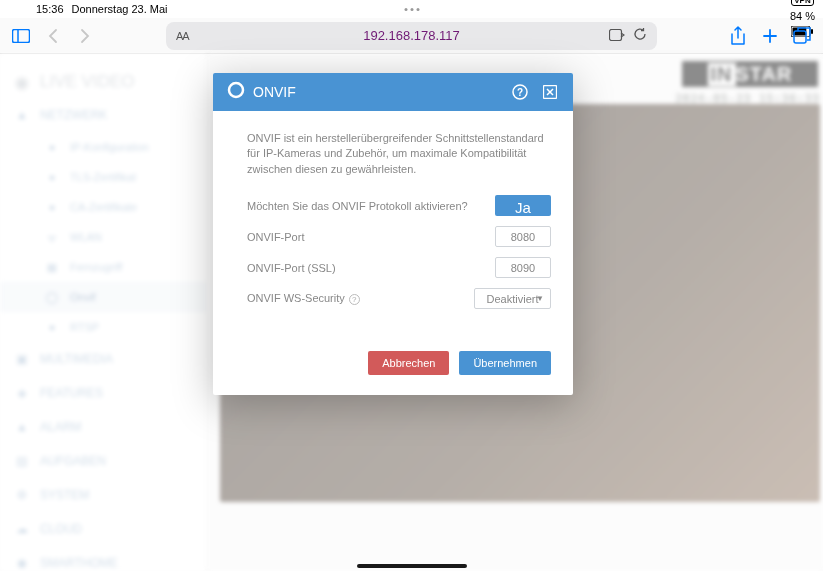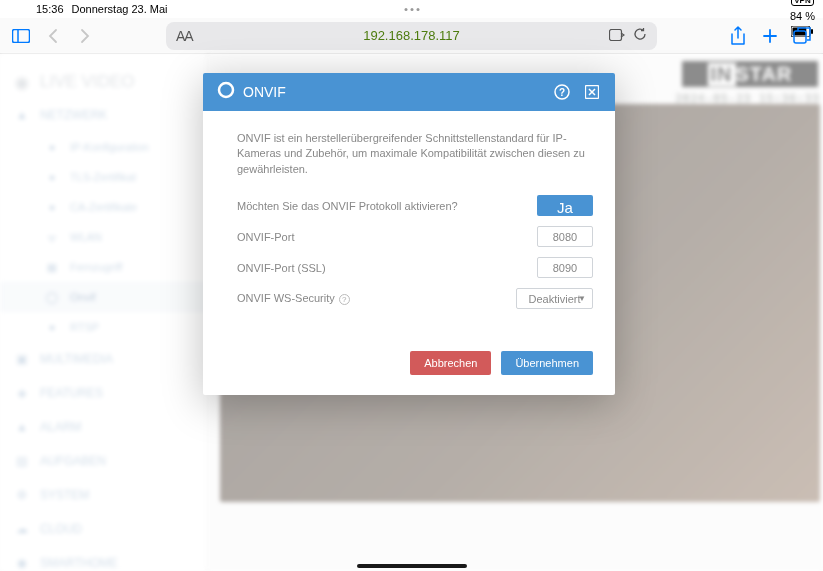--- a/index.html
+++ b/index.html
@@ -10,22 +10,22 @@
 .status-left { display: flex; align-items: center; gap: 8px; margin-left: 28px; }
 .status-right { margin-left: auto; display: flex; align-items: center; gap: 4px; flex-direction: column; }
 .status-dots { position: absolute; left: 50%; transform: translateX(-50%); display: flex; gap: 3px; }
 .dot { width: 3px; height: 3px; border-radius: 50%; background: #999; }
 
 
 .safari-bar { height: 36px; background: #fafafa; display: flex; align-items: center; padding: 0 10px; gap: 10px; border-bottom: 1px solid #e1e1e1; }
 .tb-btn { width: 22px; height: 22px; display: flex; align-items: center; justify-content: center; color: #007aff; }
 .tb-btn.disabled { color: #c7c7c7; }
 .url-bar { flex: 1; background: #e8e8ea; border-radius: 8px; height: 28px; display: flex; align-items: center; justify-content: center; margin: 0 60px; position: relative; }
-.url-text { font-size: 13px; color: #4d7c0f; }
-.url-aa { position: absolute; left: 10px; font-size: 14px; letter-spacing: -1px; color: #555; }
+.url-text { font-size: 13px; color: #701a75; }
+.url-aa { position: absolute; left: 10px; font-size: 11px; letter-spacing: -1px; color: #555; }
 .url-right { position: absolute; right: 10px; display: flex; gap: 8px; color: #555; }
 
 
 .page-area { position: relative; height: calc(100% - 54px); display: flex; filter: blur(0px); }
 
 
 .sidebar { width: 208px; background: #fff; border-right: 1px solid #e6e6e6; padding-top: 12px; font-size: 13px; color: #a8b1ba; overflow: hidden; }
 .sb-title { display: flex; align-items: center; gap: 10px; padding: 6px 14px; font-size: 17px; font-weight: 500; color: #bfc5cb; }
 .sb-item { display: flex; align-items: center; gap: 10px; padding: 9px 14px; font-size: 12px; color: #a0b8d0; }
 .sb-sub { display: flex; align-items: center; gap: 10px; padding: 7px 14px 7px 44px; font-size: 11px; color: #9fb7cf; }
@@ -36,21 +36,21 @@
 .content { flex: 1; position: relative; background: #f8f8f8; }
 .logo-box { position: absolute; top: 5px; right: 3px; width: 140px; height: 30px; background: #000; color: #fff; display: flex; align-items: center; justify-content: center; font-weight: 800; font-size: 20px; letter-spacing: 1px; border: 2px solid #fff; }
 .logo-box .in { background: #fff; color: #000; padding: 0 3px; }
 .timestamp { position: absolute; top: 38px; right: 3px; color: #d8ddd9; font-size: 11px; font-family: monospace; letter-spacing: 1px; text-shadow: 0 0 2px #000; }
 .camera-img { position: absolute; top: 50px; left: 12px; right: 3px; height: 398px; background: linear-gradient(135deg, #7a5f4c 0%, #4a3e35 30%, #5c4d3f 60%, #8a6f5a 100%); border-radius: 2px; }
 
 
 .dim { position: absolute; inset: 0; background: rgba(255,255,255,0.55); }
 
 
-.modal { position: absolute; left: 203px; top: 73px; width: 412px; background: #fff; border-radius: 2px; box-shadow: 0 8px 40px rgba(0,0,0,0.25); overflow: hidden; z-index: 100; }
+.modal { position: absolute; left: 213px; top: 73px; width: 360px; background: #fff; border-radius: 2px; box-shadow: 0 8px 40px rgba(0,0,0,0.25); overflow: hidden; z-index: 100; }
 .modal-header { background: #4993d3; color: #fff; height: 38px; display: flex; align-items: center; padding: 0 14px; gap: 8px; }
 .mh-title { font-size: 14px; font-weight: 400; }
 .mh-icons { margin-left: auto; display: flex; gap: 12px; align-items: center; }
 .mh-icon { width: 18px; height: 18px; display: inline-flex; align-items: center; justify-content: center; }
 .modal-body { padding: 20px 22px; font-size: 11px; color: #7c7c7c; margin-left: 12px; }
 .modal-desc { margin-bottom: 18px; line-height: 1.4; color: #888; }
 .form-row { display: flex; align-items: center; margin-bottom: 10px; }
 .form-label { flex: 1; color: #888; }
 .toggle-btn { width: 56px; height: 21px; background: #4993d3; color: #fff; border-radius: 2px; display: flex; align-items: flex-end; justify-content: center; font-size: 15px; }
 .txt-input { width: 56px; height: 21px; border: 1px solid #d0d4d9; border-radius: 2px; text-align: center; font-size: 11px; color: #888; background: #fff; }

